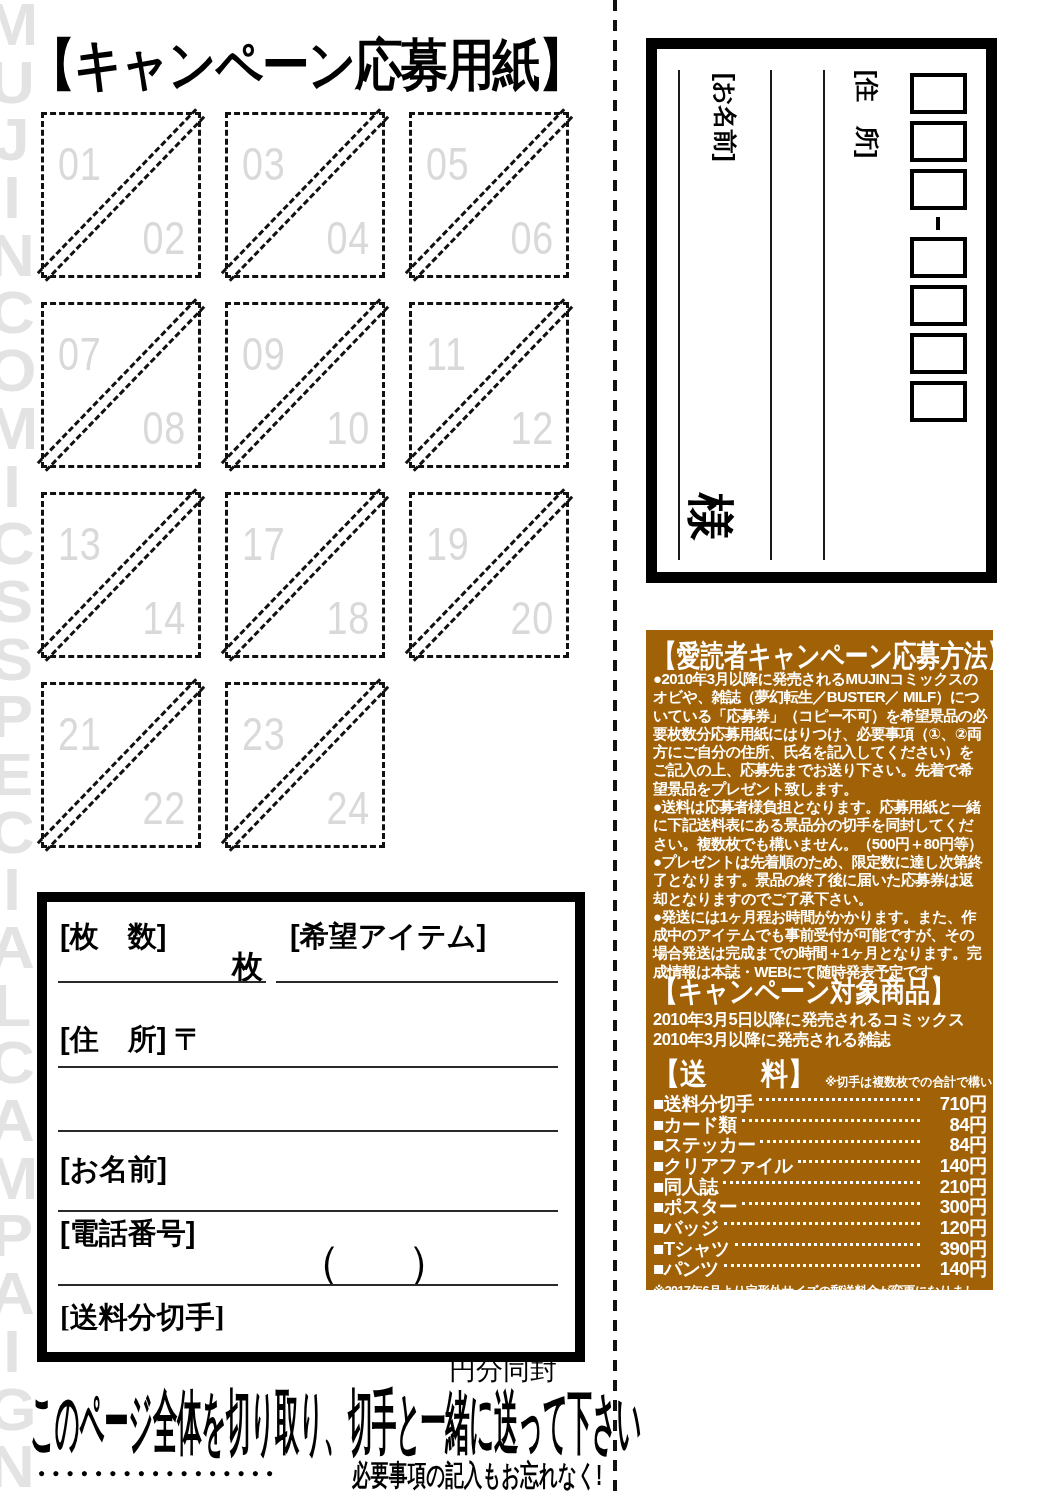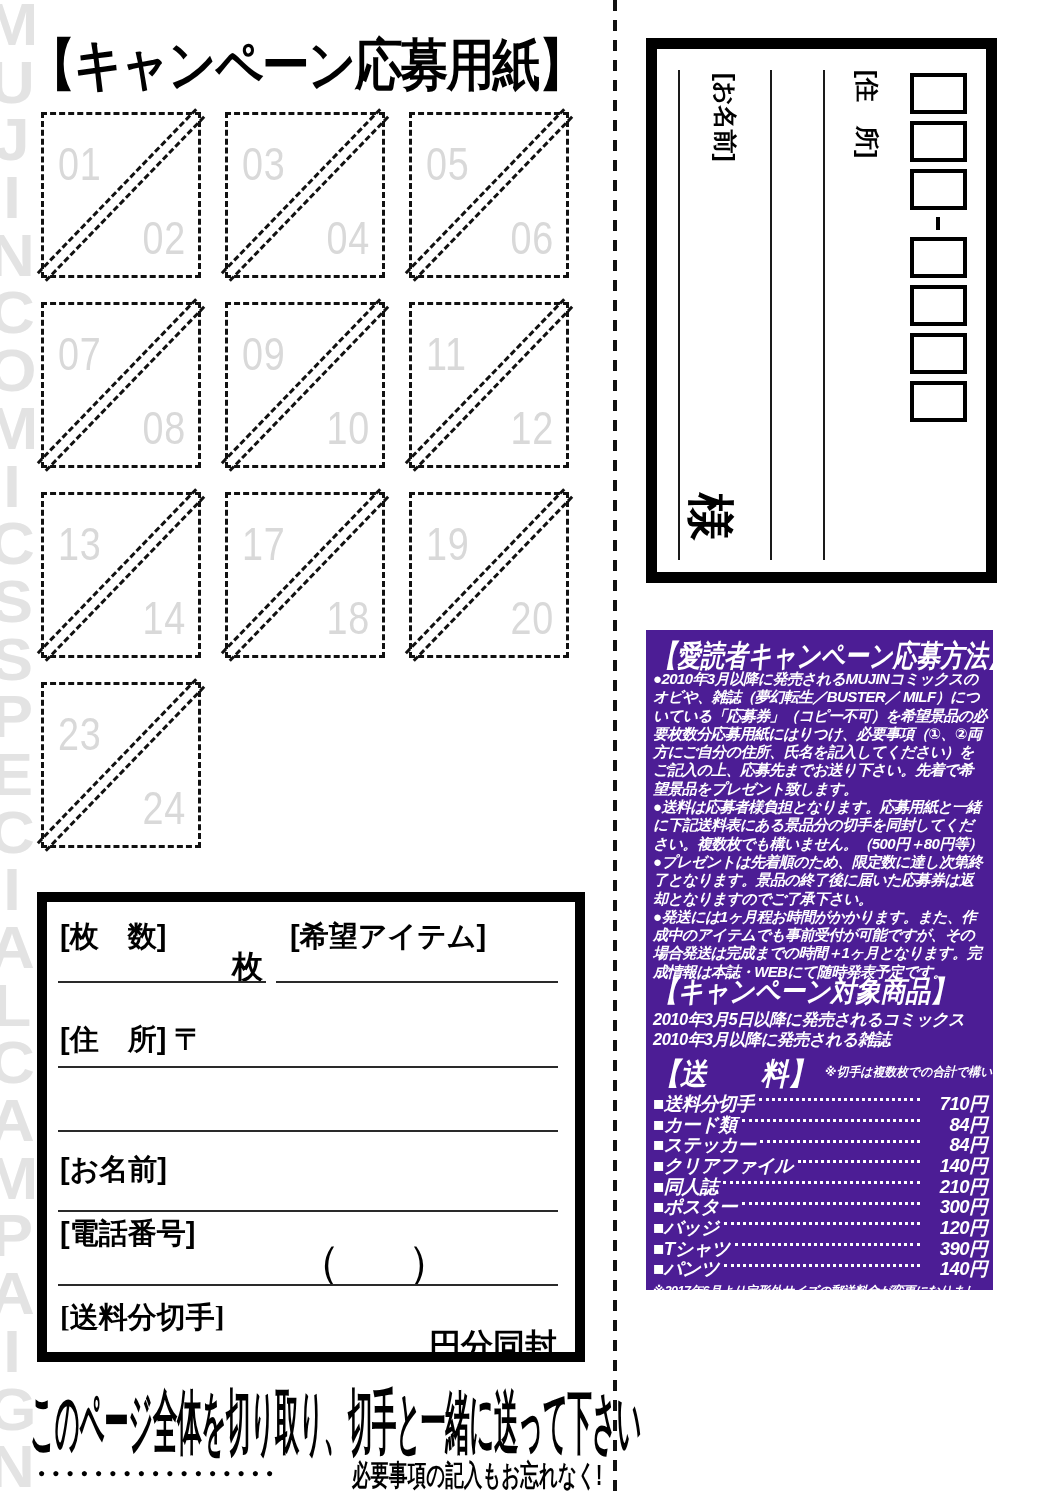--- a/index.html
+++ b/index.html
@@ -24,21 +24,21 @@
   .diagwrap{position:absolute;left:50%;top:50%;width:228px;transform:translate(-50%,-50%) rotate(-46deg);}
   .diagline{border-top:3px dashed #111;height:0;}
   .diagline.first{margin-bottom:8px;}
   
   .form-box{position:absolute;left:37px;top:892px;width:548px;height:470px;border:10px solid #000;
             box-sizing:border-box;background:#fff;z-index:2;padding-left:9px;}
   .form-box .lbl{position:absolute;font-size:29px;font-weight:600;letter-spacing:0;}
   .fline{position:absolute;border-top:2px solid #2a2a2a;height:0;}
   .unit{position:absolute;font-size:31px;font-weight:600;}
   .paren{position:absolute;font-size:46px;font-weight:400;}
-  .stamps-suffix{position:absolute;font-size:32px;font-weight:700;}
+  .stamps-suffix{position:absolute;font-size:27px;font-weight:400;margin-top:28px;}
   
   .cutout-main{position:absolute;left:30px;top:1376px;font-size:70px;font-weight:900;white-space:nowrap;
                letter-spacing:-1px;transform:scaleX(0.35);transform-origin:0 0;z-index:2;}
   .cutout-dots{position:absolute;left:38px;top:1466px;font-size:12px;letter-spacing:7px;white-space:nowrap;z-index:2;}
   .cutout-sub{position:absolute;left:352px;top:1456px;font-size:29px;font-weight:800;white-space:nowrap;
               transform:scaleX(0.64);transform-origin:0 0;z-index:2;}
   
   .separator{position:absolute;left:613px;top:0;width:4px;height:1500px;z-index:1;
              background:repeating-linear-gradient(to bottom,#111 0 11px,transparent 11px 20px);}
   
@@ -46,31 +46,31 @@
             box-sizing:border-box;background:#fff;z-index:2;}
   .addr-rot{position:absolute;left:0;top:0;width:523px;height:329px;
             transform:rotate(90deg) translateY(-329px);transform-origin:0 0;}
   .postal-row{position:absolute;left:24px;top:19px;display:flex;align-items:center;}
   .postal-box{width:41px;height:57px;border:4px solid #000;box-sizing:border-box;margin-right:7px;background:#fff;}
   .postal-hyphen{width:13px;height:4px;background:#000;margin-right:7px;}
   .aline{position:absolute;left:21px;width:490px;border-top:2px solid #1a1a1a;height:0;}
   .addr-lbl{position:absolute;font-size:24px;font-weight:600;white-space:nowrap;}
   .honorific{position:absolute;left:444px;top:252px;font-size:48px;font-weight:700;line-height:1;}
   
-  .panel{position:absolute;left:646px;top:630px;width:347px;height:660px;background:#4c1d95;color:#fff;
-         box-sizing:border-box;z-index:2;font-style:italic;}
+  .panel{position:absolute;left:646px;top:630px;width:347px;height:660px;background:#a16207;color:#fff;
+         box-sizing:border-box;z-index:2;}
   .p-title{position:absolute;left:7px;white-space:nowrap;font-weight:800;transform-origin:0 0;}
   .howto-title{top:6px;font-size:30px;transform:scaleX(0.79);}
   .howto-text{position:absolute;left:7px;top:40px;width:334px;font-size:15px;line-height:18.3px;
               font-weight:700;letter-spacing:-0.6px;}
   .howto-text p{margin:0;}
   .target-title{top:342px;font-size:29px;transform:scaleX(0.86);}
   .target-lines{position:absolute;left:7px;top:379px;font-size:16.5px;line-height:20px;font-weight:700;
                 letter-spacing:-0.5px;white-space:nowrap;}
-  .ship-row-title{position:absolute;left:7px;top:424px;display:flex;align-items:center;}
+  .ship-row-title{position:absolute;left:7px;top:424px;display:flex;align-items:flex-end;}
   .ship-title{font-size:30px;font-weight:800;white-space:nowrap;transform:scaleX(0.9);transform-origin:0 100%;}
   .ship-note{font-size:12.5px;font-weight:700;margin-left:-8px;padding-bottom:4px;white-space:nowrap;
              transform:scaleX(0.95);transform-origin:0 100%;}
   .ship-list{position:absolute;left:7px;top:463px;width:334px;}
   .ship-item{display:flex;align-items:center;height:20.7px;font-size:18.5px;font-weight:700;letter-spacing:-0.5px;}
   .leader{flex:1;border-bottom:3px dotted #fff;height:0;margin:0 5px 7px 5px;}
   .price{width:62px;text-align:right;white-space:nowrap;}
   .postage-note{position:absolute;left:7px;top:654px;width:334px;font-size:12.5px;line-height:15.5px;
                 font-weight:700;letter-spacing:-0.5px;}
   .recipient-title{top:688px;font-size:30px;transform:scaleX(0.9);}
@@ -190,20 +190,28 @@
           <div class="diagline"></div>
         </div>
         <div class="num-a">19</div>
         <div class="num-b">20</div>
       </div>
       <div class="cell">
         <div class="diagwrap">
           <div class="diagline first"></div>
           <div class="diagline"></div>
         </div>
+        <div class="num-a">21</div>
+        <div class="num-b">22</div>
+      </div>
+      <div class="cell">
+        <div class="diagwrap">
+          <div class="diagline first"></div>
+          <div class="diagline"></div>
+        </div>
         <div class="num-a">23</div>
         <div class="num-b">24</div>
       </div>
     </div>
 
   <div class="form-box">
     <div class="lbl" style="left:13px;top:15px;">[枚　数]</div>
     <div class="lbl" style="left:243px;top:15px;">[希望アイテム]</div>
     <div class="unit" style="left:185px;top:44px;">枚</div>
     <div class="fline" style="left:11px;top:79px;width:208px;"></div>

